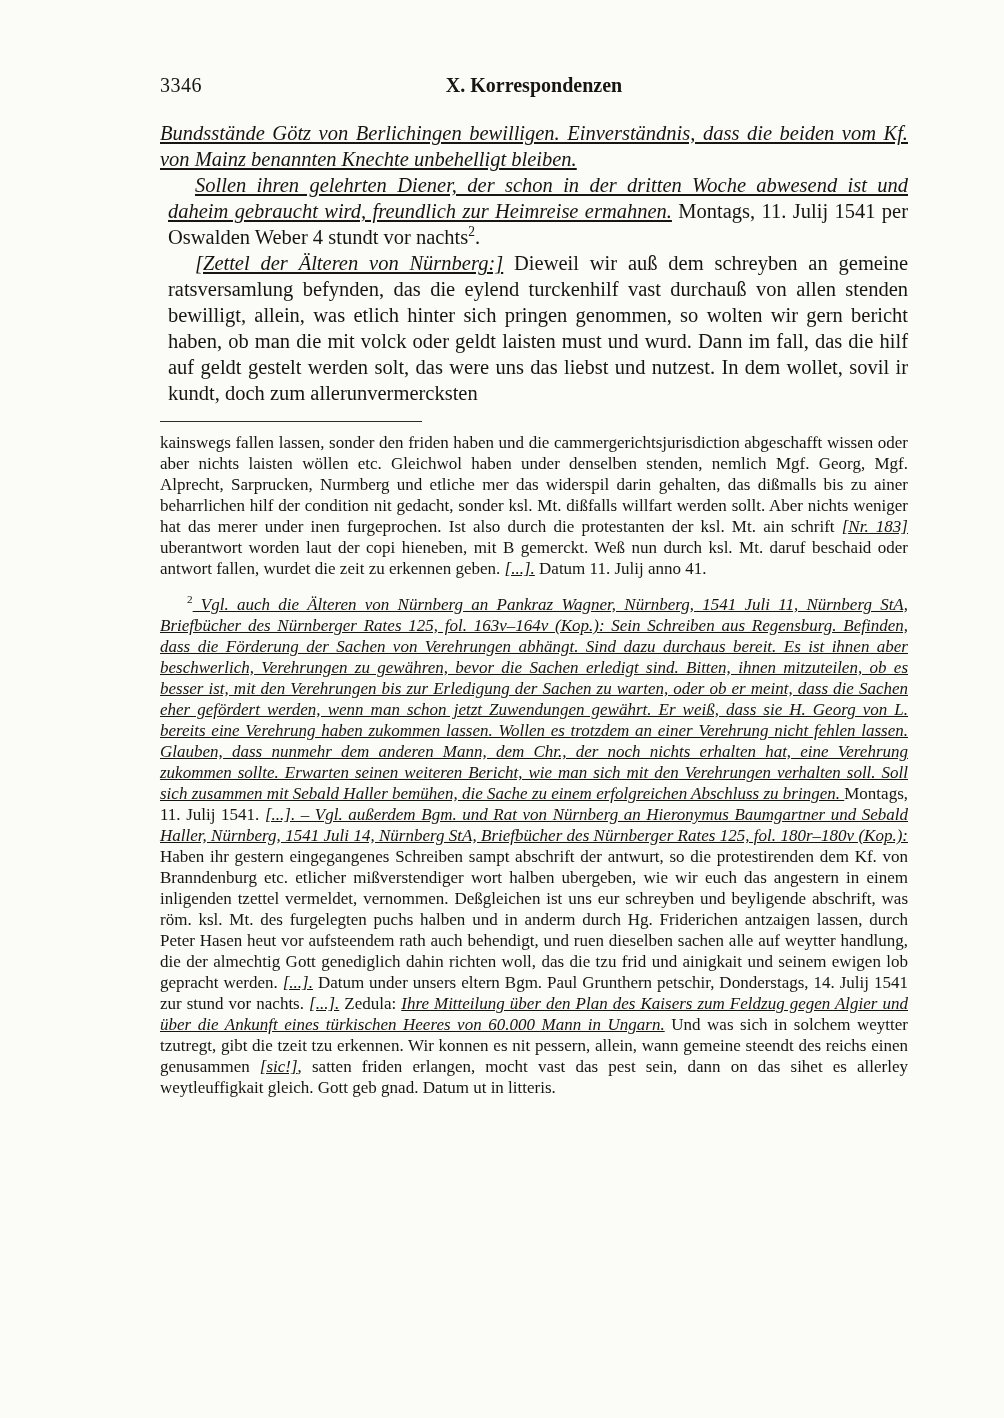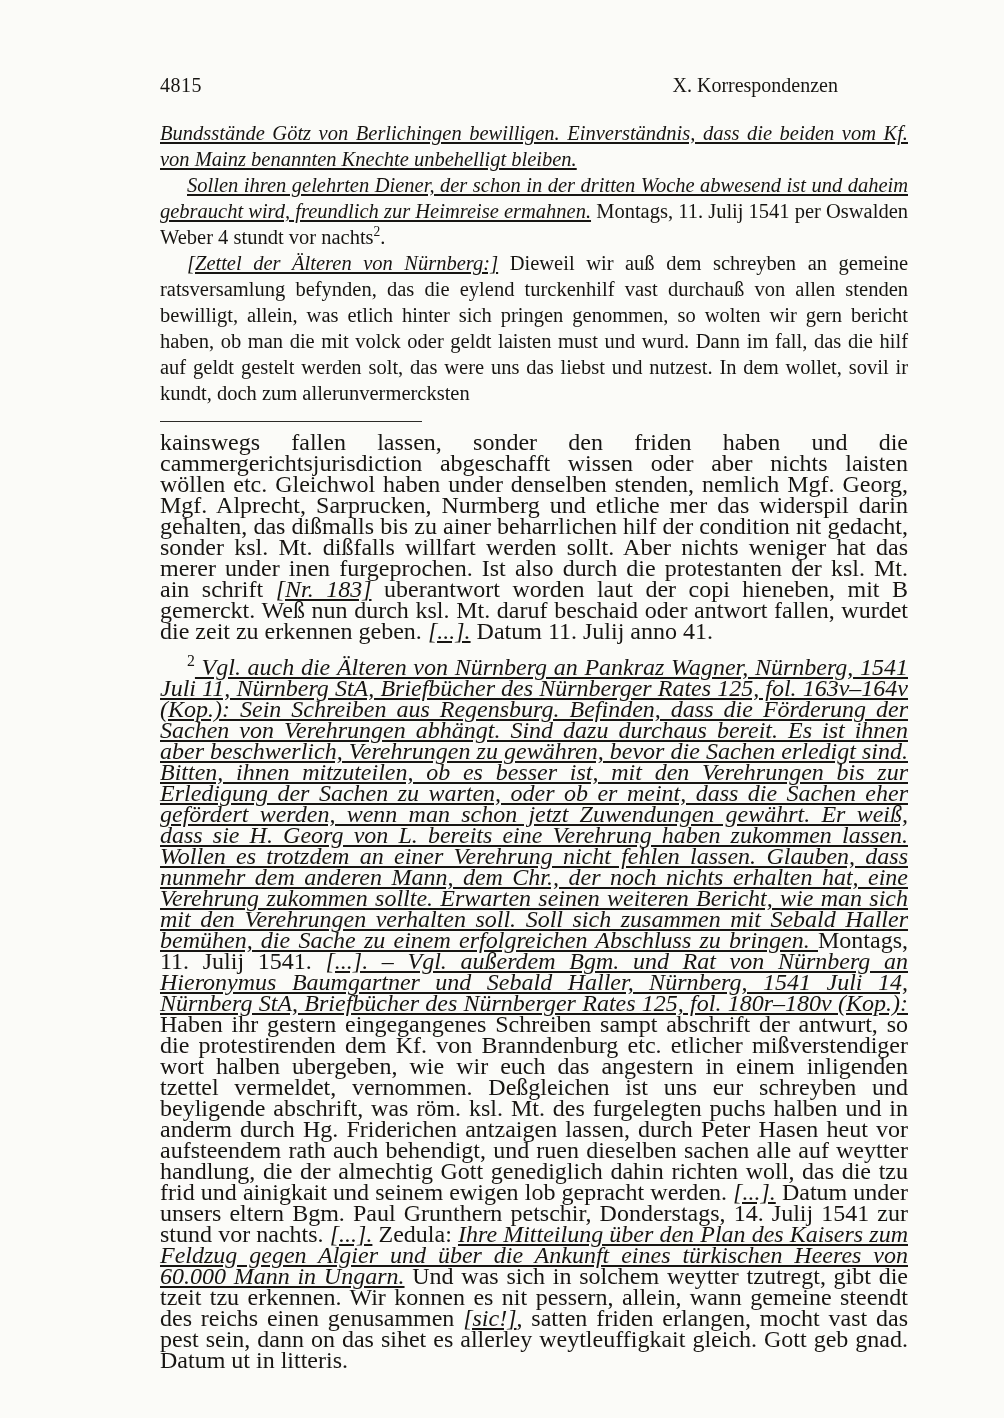--- a/index.html
+++ b/index.html
@@ -21,69 +21,69 @@
   }
   
   .runhead {
     display: flex;
     align-items: baseline;
     font-size: 20px;
     line-height: 26px;
     margin-bottom: 22px;
   }
   .runhead .pagenum { width: 70px; letter-spacing: 0.5px; }
-  .runhead .chapter { flex: 1; text-align: right; }
+  .runhead .chapter { flex: 1; text-align: center; font-weight: bold; }
   .runhead .spacer { text-align: right; }
 
   
   .main { text-align: justify; }
   .para {
     margin: 0;
     font-size: 20.5px;
     line-height: 26px;
     text-align: justify;
   }
-  .para.indent { text-indent: 27px; }
+  .para.indent { text-indent: 27px; margin-left: 8px; }
 
   .it { font-style: italic; text-decoration: underline; }
   .rm { font-style: normal; }
 
   sup.fn-sup, .fn-sup {
     font-size: 0.66em;
     vertical-align: super;
     line-height: 0;
   }
 
   
   .fnrule {
     width: 262px;
     height: 0;
     border-top: 1.6px solid #2c2a27;
     margin: 15px 0 10px 0;
   }
 
   
   .petit {
-    font-size: 24px;
+    font-size: 17px;
     line-height: 21px;
     text-align: justify;
     margin: 0;
   }
   .petit.footnote {
     margin-top: 15px;
     text-indent: 27px;
   }
 </style>
 </head>
 <body>
 
 <div class="page">
 
   <div class="runhead">
-    <span class="pagenum">4815</span>
+    <span class="pagenum">3346</span>
     <span class="chapter">X. Korrespondenzen</span>
     <span class="pagenum spacer"></span>
   </div>
 
   <div class="main">
     <p class="para noindent"><span class="it">Bundsstände Götz von Berlichingen bewilligen. Einverständnis, dass die beiden vom Kf. von Mainz benannten Knechte unbehelligt bleiben.</span></p>
     <p class="para indent"><span class="it">Sollen ihren gelehrten Diener, der schon in der dritten Woche abwesend ist und daheim gebraucht wird, freundlich zur Heimreise ermahnen.</span><span class="rm"> Montags, 11. Julij 1541 per Oswalden Weber 4 stundt vor nachts</span><sup class="fn-sup">2</sup><span class="rm">.</span></p>
     <p class="para indent"><span class="it">[Zettel der Älteren von Nürnberg:]</span><span class="rm"> Dieweil wir auß dem schreyben an gemeine ratsversamlung befynden, das die eylend turckenhilf vast durchauß von allen stenden bewilligt, allein, was etlich hinter sich pringen genommen, so wolten wir gern bericht haben, ob man die mit volck oder geldt laisten must und wurd. Dann im fall, das die hilf auf geldt gestelt werden solt, das were uns das liebst und nutzest. In dem wollet, sovil ir kundt, doch zum allerunvermercksten</span></p>
   </div>
 

